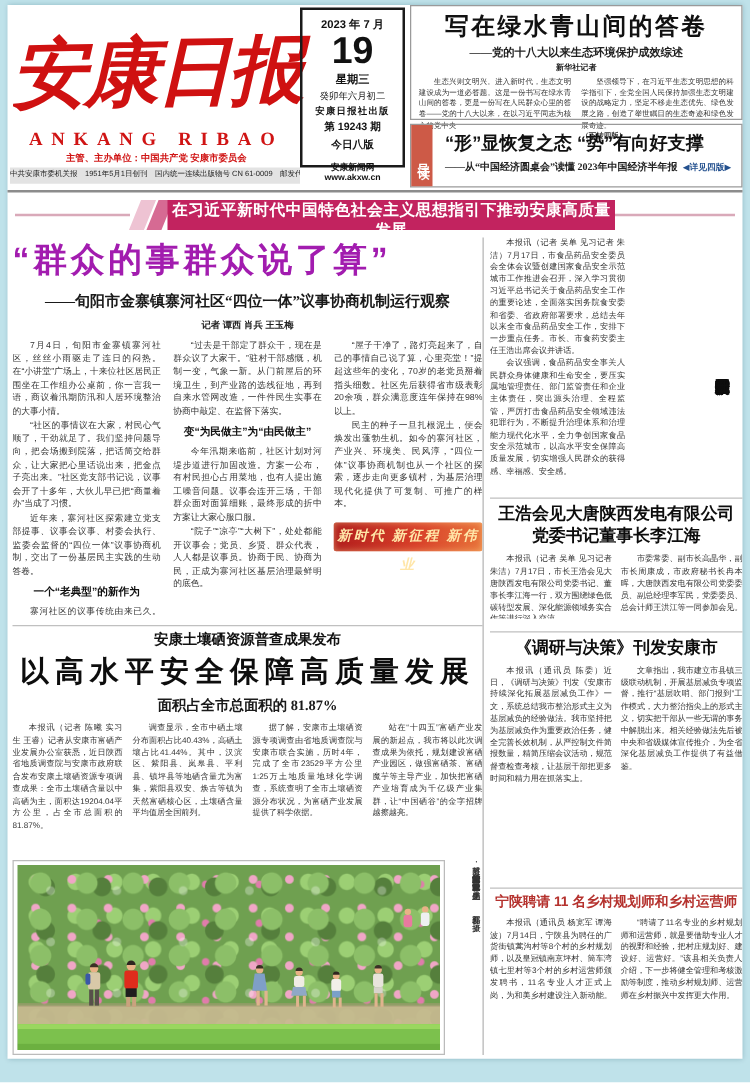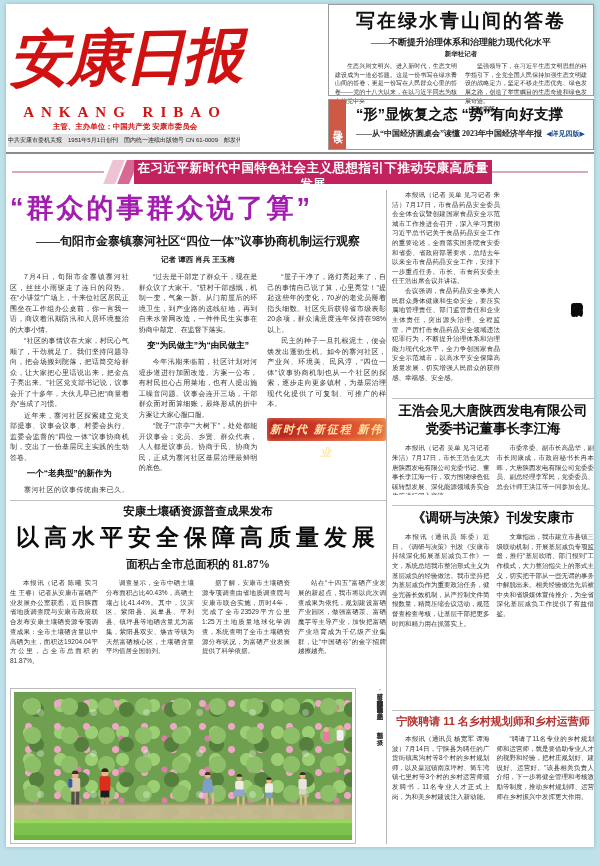--- a/index.html
+++ b/index.html
@@ -115,24 +115,35 @@
 <body>
 
 <div id="stage">
   <div id="paper">
 
     <div class="mast-title">安康日报</div>
     <div class="mast-latin">ANKANG  RIBAO</div>
     <div class="mast-org">主管、主办单位：中国共产党 安康市委员会</div>
     <div class="mast-pub">中共安康市委机关报　1951年5月1日创刊　国内统一连续出版物号 CN 61-0009　邮发代号 51-12</div>
 
+    <div class="datebox">
+      <div class="db-ym">2023 年 7 月</div>
+      <div class="db-day">19</div>
+      <div class="db-wk">星期三</div>
+      <div class="db-lunar">癸卯年六月初二</div>
+      <div class="db-pubr">安康日报社出版</div>
+      <div class="db-issue">第 19243 期</div>
+      <div class="db-pages">今日八版</div>
+      <div class="db-site">安康新闻网</div>
+      <div class="db-url">www.akxw.cn</div>
+    </div>
 
     <div class="topstory">
       <div class="ts-head">写在绿水青山间的答卷</div>
-      <div class="ts-sub">——不断提升治理体系和治理能力现代化水平</div>
+      <div class="ts-sub">——党的十八大以来生态环境保护成效综述</div>
       <div class="ts-by">新华社记者</div>
       <div class="ts-cols">
         <div class="col" style="flex:1">
             <p>生态兴则文明兴。进入新时代，生态文明建设成为一道必答题。这是一份书写在绿水青山间的答卷，更是一份写在人民群众心里的答卷——党的十八大以来，在以习近平同志为核心的党中央</p>
           </div>
         <div class="col" style="flex:1">
           <p>坚强领导下，在习近平生态文明思想的科学指引下，全党全国人民保持加强生态文明建设的战略定力，坚定不移走生态优先、绿色发展之路，创造了举世瞩目的生态奇迹和绿色发展奇迹。</p>
           <p class="ts-jump">（下转四版）</p>
         </div>
       </div>

